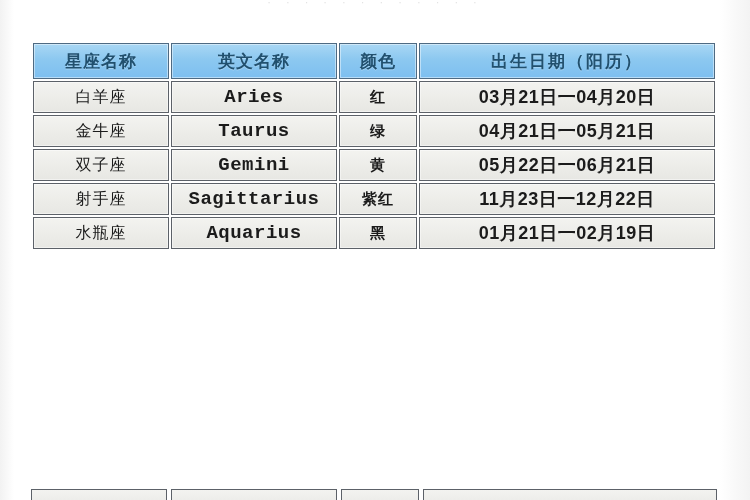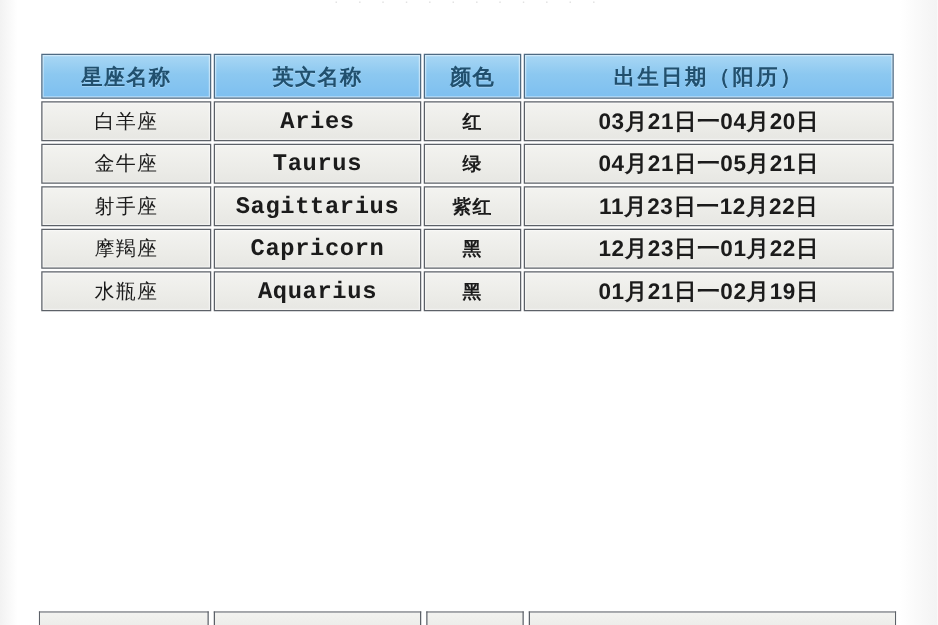--- a/index.html
+++ b/index.html
@@ -170,30 +170,30 @@
           <td class="cell-color">红</td>
           <td class="cell-date">03月21日一04月20日</td>
         </tr>
         <tr>
           <td class="cell-name">金牛座</td>
           <td class="cell-en">Taurus</td>
           <td class="cell-color">绿</td>
           <td class="cell-date">04月21日一05月21日</td>
         </tr>
         <tr>
+          <td class="cell-name">双子座</td>
+          <td class="cell-en">Gemini</td>
+          <td class="cell-color">黄</td>
+          <td class="cell-date">05月22日一06月21日</td>
+        </tr>
+        <tr>
           <td class="cell-name">射手座</td>
           <td class="cell-en">Sagittarius</td>
           <td class="cell-color">紫红</td>
           <td class="cell-date">11月23日一12月22日</td>
-        </tr>
-        <tr>
-          <td class="cell-name">摩羯座</td>
-          <td class="cell-en">Capricorn</td>
-          <td class="cell-color">黑</td>
-          <td class="cell-date">12月23日一01月22日</td>
         </tr>
         <tr>
           <td class="cell-name">水瓶座</td>
           <td class="cell-en">Aquarius</td>
           <td class="cell-color">黑</td>
           <td class="cell-date">01月21日一02月19日</td>
         </tr>
       </tbody>
   </table>
 </div>

